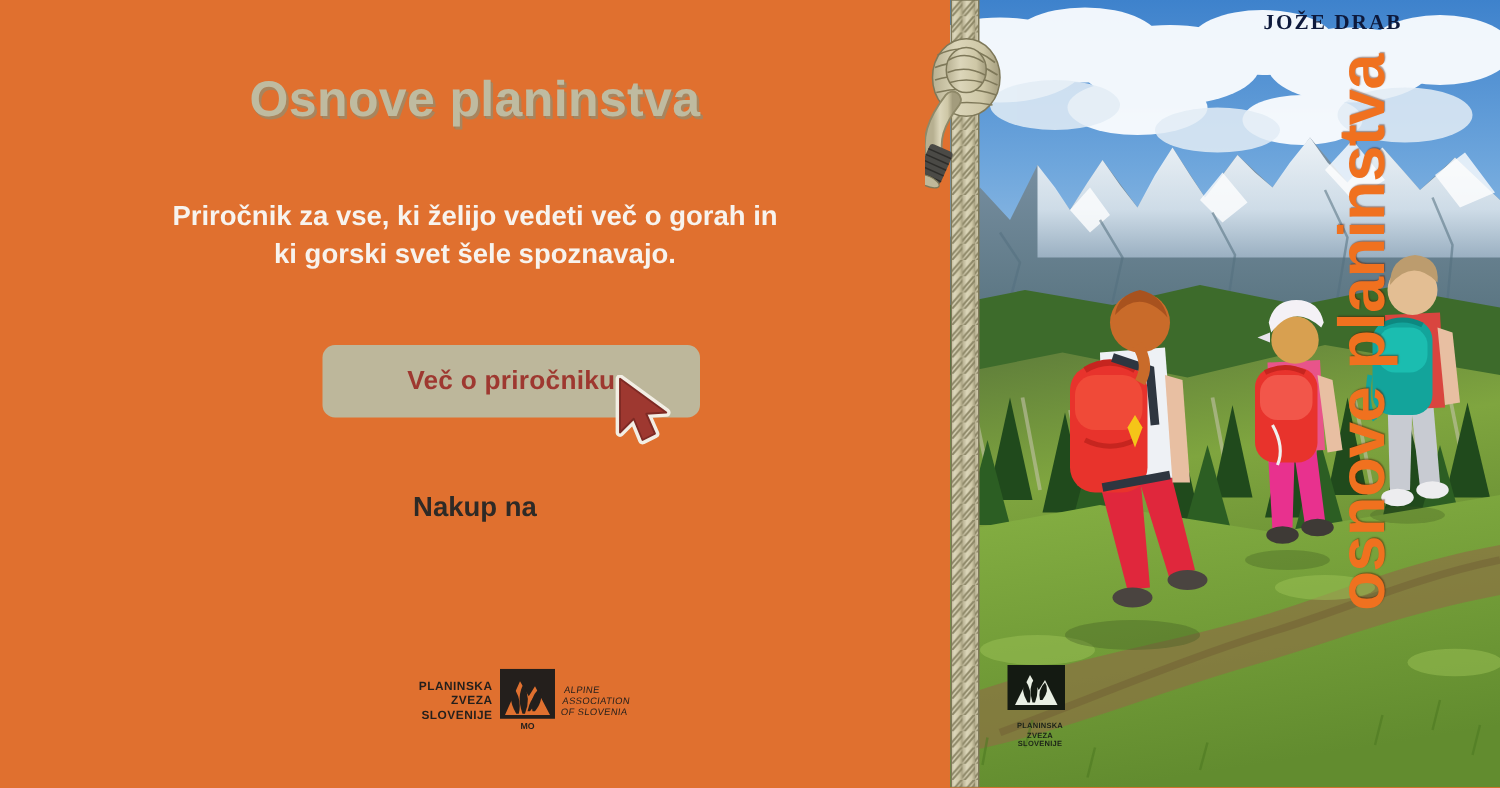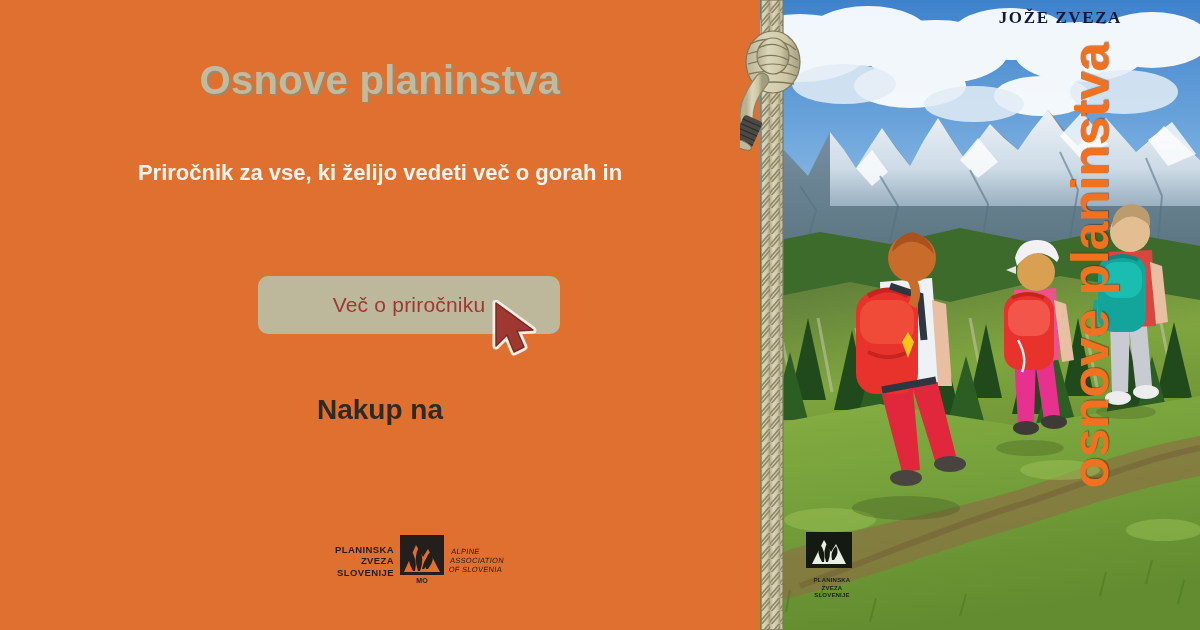--- a/index.html
+++ b/index.html
@@ -33,32 +33,32 @@
   .cta-wrap {
     position:absolute; left:258px; top:276px; width:302px; height:58px;
   }
   .cta-button {
     width:302px; height:58px;
     background:#BDB79B;
     border-radius:10px;
     border:none;
     display:flex; align-items:center; justify-content:center;
     font-family:"Liberation Sans", sans-serif;
-    font-size:21px; font-weight:normal; letter-spacing:.2px;
+    font-size:21px; font-weight:bold; letter-spacing:.2px;
     color:#9E3830;
     cursor:pointer;
   }
   .cursor-icon {
     position:absolute; left:232px; top:24px; width:54px; height:56px;
     pointer-events:none;
   }
   .purchase {
     position:absolute; left:130px; top:392px; width:500px;
     text-align:center;
-    font-size:28px; font-weight:bold; line-height:1.30;
+    font-size:22px; font-weight:bold; line-height:1.30;
     color:#2E2A26;
   }
 
   
   .pzs-logo {
     position:absolute; left:335px; top:533px;
     display:flex; align-items:center; gap:6px;
     height:56px;
   }
   .pzs-left-text {
@@ -302,21 +302,21 @@
         <rect x="338" y="256" width="48" height="76" rx="16" fill="#13A49B"></rect>
         <rect x="342" y="262" width="40" height="36" rx="14" fill="#1BBDB0"></rect>
         <path d="M346 260 Q362 252 378 260" stroke="#0D8880" stroke-width="4" fill="none"></path>
         <path d="M336 300 q-4 24 4 36" stroke="#13A49B" stroke-width="4" fill="none"></path>
         <circle cx="370" cy="232" r="20" fill="#E3BE93"></circle>
         <path d="M352 228 q18 -22 38 -2 q2 -20 -18 -22 q-20 2 -20 24 z" fill="#BC9C6E"></path>
       </g>
     </svg>
   </div>
 
-  <div class="byline">JOŽE ZVEZA</div>
+  <div class="byline">JOŽE DRAB</div>
 
   <div class="spine-title">osnove planinstva</div>
 
   <div class="photo-logo">
     <svg viewBox="0 0 64 40" width="64" height="40" aria-hidden="true">
       <rect x="6" y="0" width="46" height="36" fill="#141A12"></rect>
       <path d="M12 32 L24 8 L31 20 L36 12 L46 32 Z" fill="#E9EFE3"></path>
       <path d="M26 30 q-4 -12 2 -20 q4 10 0 20 z" fill="#141A12"></path>
       <path d="M22 30 q-6 -10 -2 -18 q6 8 4 18 z" fill="#141A12"></path>
       <path d="M34 28 q6 -8 2 -14 q-6 6 -4 14 z" fill="#141A12"></path>
@@ -380,20 +380,21 @@
       </g>
     </svg>
   </div>
 
   <div class="left-panel">
 
     <h1 class="headline">Osnove planinstva</h1>
 
     <p class="subtitle">
       <span>Priročnik za vse, ki želijo vedeti več o gorah in</span><br>
+      <span>ki gorski svet šele spoznavajo.</span>
     </p>
 
     <div class="cta-wrap">
       <button class="cta-button">Več o priročniku</button>
       <svg class="cursor-icon" viewBox="0 0 54 56" aria-hidden="true">
         <path d="M6 3 L6 46 L17 35 L24 52 L34 47 L27 31 L43 30 Z" fill="#F2EEE4" stroke="#F2EEE4" stroke-width="7" stroke-linejoin="round"></path>
         <path d="M6 3 L6 46 L17 35 L24 52 L34 47 L27 31 L43 30 Z" fill="#9E3830" stroke="#7E2A24" stroke-width="1.5" stroke-linejoin="round"></path>
       </svg>
     </div>
 

